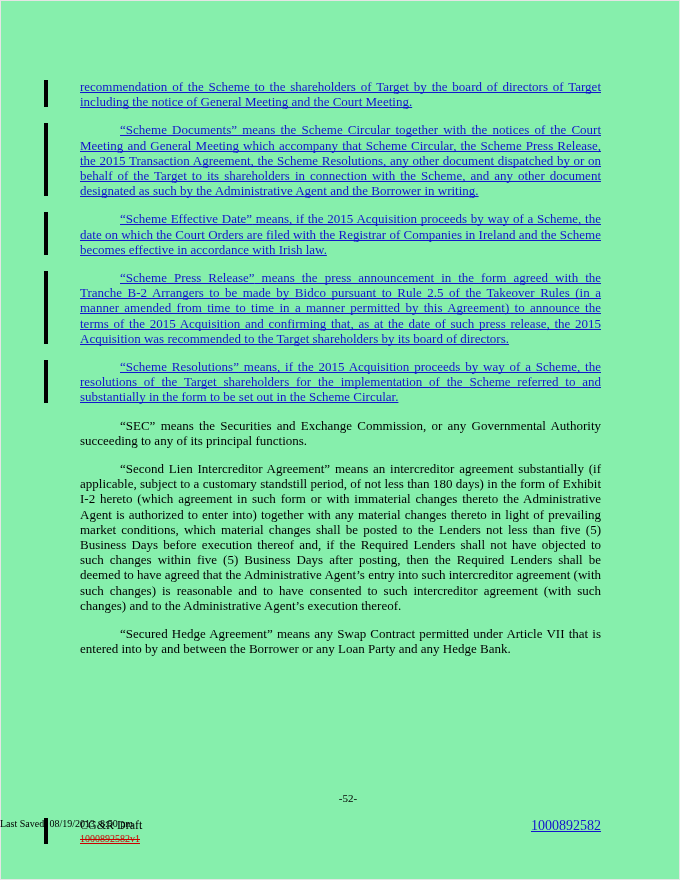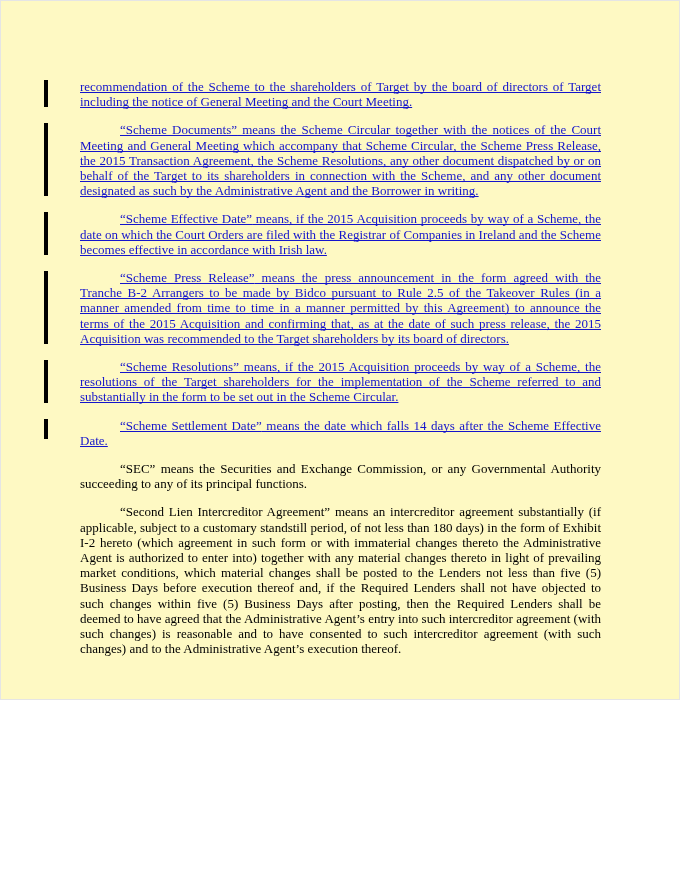--- a/index.html
+++ b/index.html
@@ -1,20 +1,20 @@
 <!DOCTYPE html>
 <html style="--revision-blue: #1414cc; --deleted-red: #cc0000;"><head>
 <meta charset="utf-8">
 <style>
   html, body { margin: 0; padding: 0; background: #ffffff; }
   .page {
     position: relative;
     width: 680px;
-    height: 700px;
-    background: #fef9c3;
+    height: 880px;
+    background: #86efac;
     font-family: "Liberation Serif", serif;
     color: #000000;
     overflow: hidden;
     box-shadow: inset 0 0 0 1px #e5e5e5;
   }
   .content {
     position: absolute;
     left: 80px;
     top: 79px;
     width: 521px;
@@ -106,26 +106,26 @@
     <p class="para blue changed"><span>recommendation of the Scheme to the shareholders of Target by the board of directors of Target including the notice of General Meeting and the Court Meeting.</span></p>
 
     <p class="para blue changed indent"><span class="term">“Scheme Documents”</span><span> means the Scheme Circular together with the notices of the Court Meeting and General Meeting which accompany that Scheme Circular, the Scheme Press Release, the 2015 Transaction Agreement, the Scheme Resolutions, any other document dispatched by or on behalf of the Target to its shareholders in connection with the Scheme, and any other document designated as such by the Administrative Agent and the Borrower in writing.</span></p>
 
     <p class="para blue changed indent"><span class="term">“Scheme Effective Date”</span><span> means, if the 2015 Acquisition proceeds by way of a Scheme, the date on which the Court Orders are filed with the Registrar of Companies in Ireland and the Scheme becomes effective in accordance with Irish law.</span></p>
 
     <p class="para blue changed indent"><span class="term">“Scheme Press Release”</span><span> means the press announcement  in the form agreed with the Tranche B-2 Arrangers to be made by Bidco pursuant to Rule 2.5 of the Takeover Rules (in a manner amended from time to time in a manner permitted by this Agreement) to announce the terms of the 2015 Acquisition and confirming that, as at the date of such press release, the 2015 Acquisition was recommended to the Target shareholders by its board of directors.</span></p>
 
     <p class="para blue changed indent"><span class="term">“Scheme Resolutions”</span><span> means, if the 2015 Acquisition proceeds by way of a Scheme, the resolutions of the Target shareholders for the implementation of the Scheme referred to and substantially in the form to be set out in the Scheme Circular.</span></p>
 
-    <p class="para blue changed bar-short indent"><span class="term">“Scheme Settlement Date”</span><span> means the date which falls 14 days after the Scheme Effective Date.</span></p>
 
     <p class="para indent"><span class="term">“SEC”</span><span> means the Securities and Exchange Commission, or any Governmental Authority succeeding to any of its principal functions.</span></p>
 
     <p class="para indent"><span class="term">“Second Lien Intercreditor Agreement”</span><span> means an intercreditor agreement substantially (if applicable, subject to a customary standstill period, of not less than 180 days) in the form of Exhibit I-2 hereto (which agreement in such form or with immaterial changes thereto the Administrative Agent is authorized to enter into) together with any material changes thereto in light of prevailing market conditions, which material changes shall be posted to the Lenders not less than five (5) Business Days before execution thereof and, if the Required Lenders shall not have objected to such changes within five (5) Business Days after posting, then the Required Lenders shall be deemed to have agreed that the Administrative Agent’s entry into such intercreditor agreement (with such changes) is reasonable and to have consented to such intercreditor agreement (with such changes) and to the Administrative Agent’s execution thereof.</span></p>
 
+    <p class="para indent"><span class="term">“Secured Hedge Agreement”</span><span> means any Swap Contract permitted under Article VII that is entered into by and between the Borrower or any Loan Party and any Hedge Bank.</span></p>
 
   </div>
 
   <div class="pagenum">-52-</div>
 
   <div class="footer-left">CG&amp;R Draft</div>
   <div class="footer-center">Last Saved: 08/19/2013  8:50 pm</div>
   <a class="footer-right">1000892582</a>
   <div class="docnum-red">1000892582v1</div>
 

